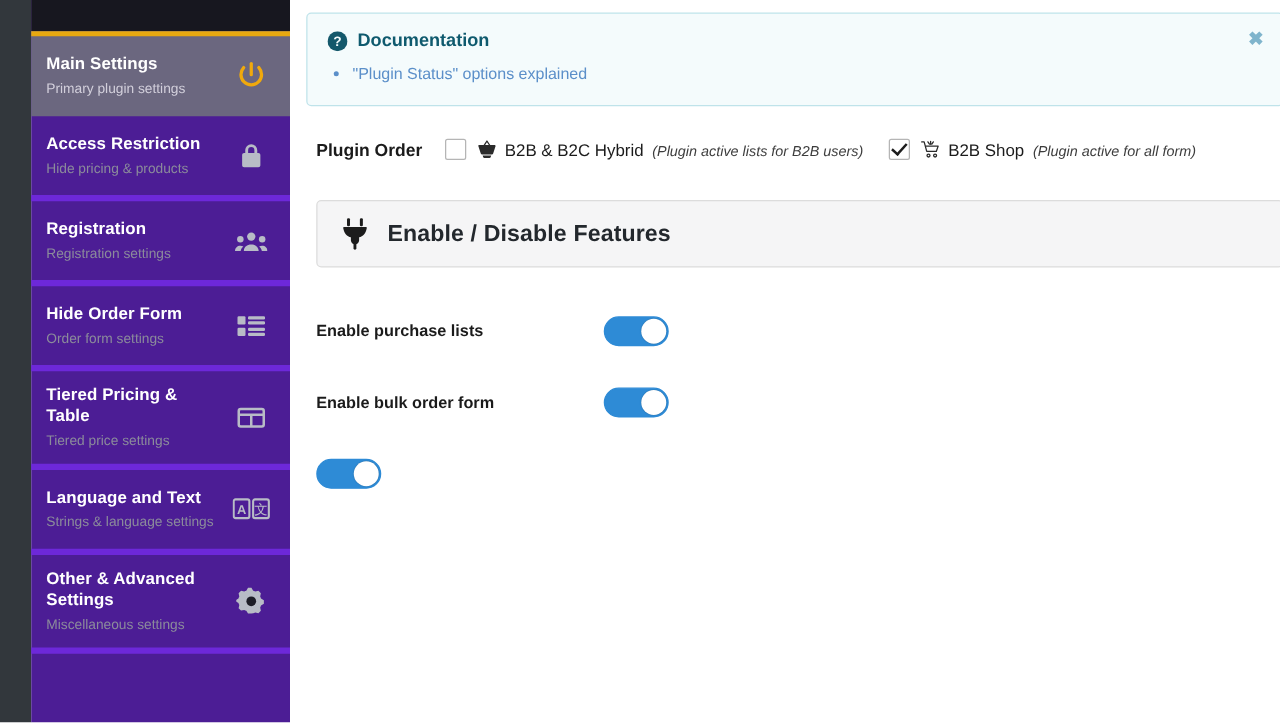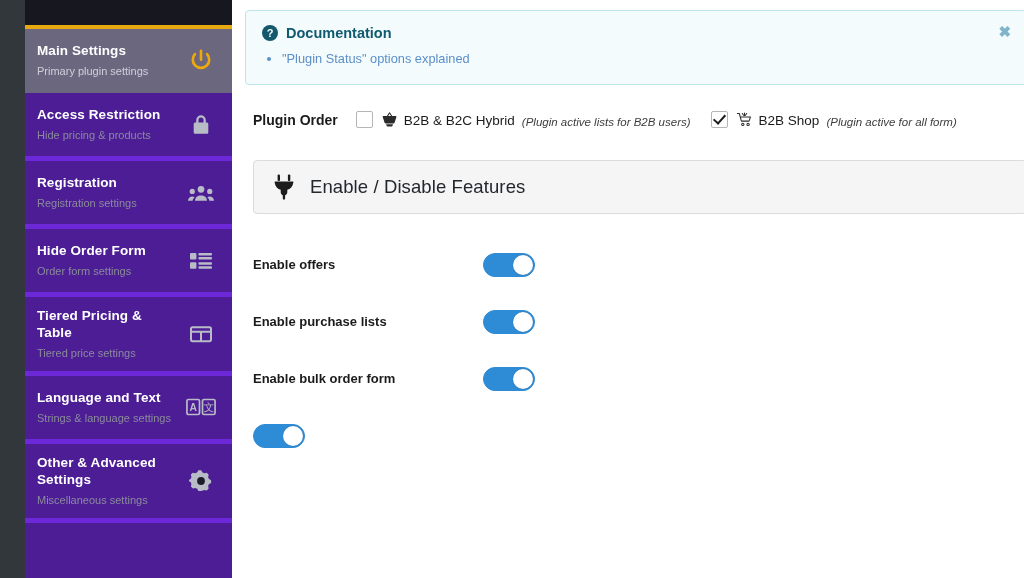--- a/index.html
+++ b/index.html
@@ -126,21 +126,21 @@
     border: 1px solid #dcdcdc;
     border-radius: 4px;
     background: #f5f5f6;
   }
   .panel-head {
     display: flex; align-items: center; gap: 14px;
     padding: 13px 18px;
   }
   .panel-head .plug-icon { color: #1c1c1c; display: flex; }
   .panel-title {
-    font-size: 18.5px; color: #23282d; font-weight: normal;
+    font-size: 18.5px; color: #23282d; font-weight: bold;
     letter-spacing: .1px;
   }
 
   .features { margin: 22px 0 0 8px; }
   .feature-row {
     display: flex; align-items: center;
     min-height: 57px;
   }
   .feature-label {
     width: 230px; flex: 0 0 230px;
@@ -323,26 +323,20 @@
             <path d="M3.3 7.6h17.4c.5 0 .8.4.7.9-.7 4.1-3.1 6.6-6.1 7.3v2.4c0 1.8-1.5 3.3-3.3 3.3s-3.3-1.5-3.3-3.3v-2.4c-3-0.7-5.4-3.2-6.1-7.3-.1-.5.2-.9.7-.9Z"></path>
             <rect x="10.8" y="19.6" width="2.3" height="6.1" rx="1.1"></rect>
           </svg>
         </span>
         <h2 class="panel-title">Enable / Disable Features</h2>
       </div>
     </section>
 
     <div class="features" id="feature-rows">
         <div class="feature-row">
-          <div class="feature-label">Enable offers</div>
-          <div class="toggle">
-            <span class="knob"></span>
-          </div>
-        </div>
-        <div class="feature-row">
           <div class="feature-label">Enable purchase lists</div>
           <div class="toggle">
             <span class="knob"></span>
           </div>
         </div>
         <div class="feature-row">
           <div class="feature-label">Enable bulk order form</div>
           <div class="toggle">
             <span class="knob"></span>
           </div>

